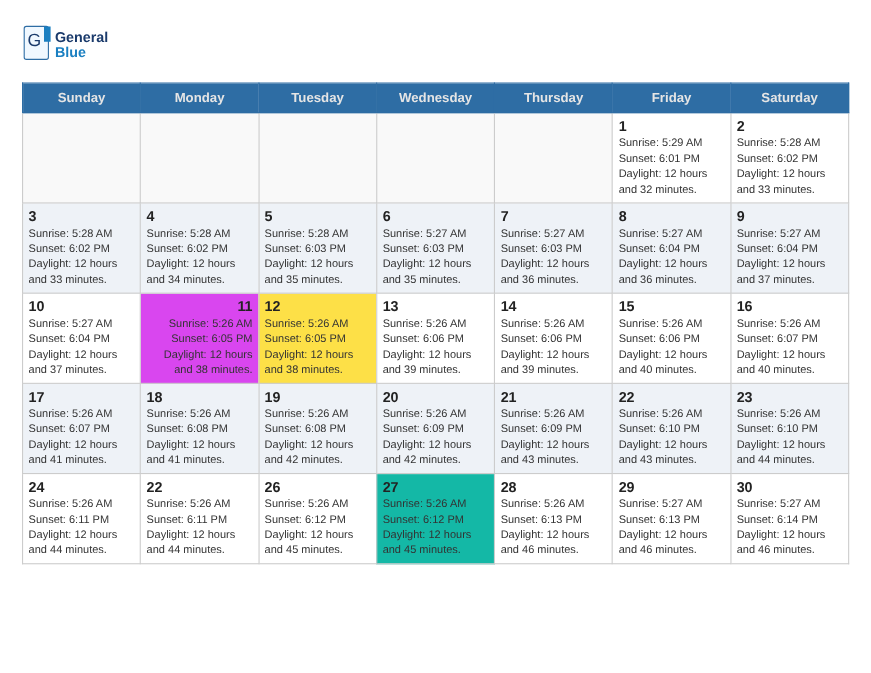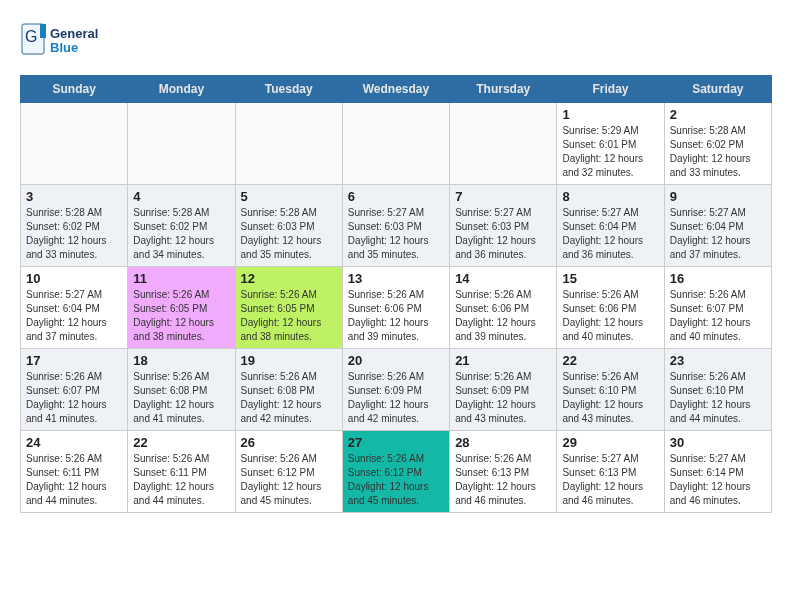--- a/index.html
+++ b/index.html
@@ -171,27 +171,27 @@
 Daylight: 12 hours and 37 minutes.</div>
         </td>
       </tr>
       <tr>
         <td style="background: rgb(255, 255, 255);">
           <span class="day-number">10</span>
           <div class="day-info" style="white-space: pre-line;">Sunrise: 5:27 AM
 Sunset: 6:04 PM
 Daylight: 12 hours and 37 minutes.</div>
         </td>
-        <td style="background: #f0abfc;">
+        <td style="background: #d946ef; text-align: right;">
           <span class="day-number">11</span>
           <div class="day-info" style="white-space: pre-line;">Sunrise: 5:26 AM
 Sunset: 6:05 PM
 Daylight: 12 hours and 38 minutes.</div>
         </td>
-        <td style="background: #bef264;">
+        <td style="background: #fde047;">
           <span class="day-number">12</span>
           <div class="day-info" style="white-space: pre-line;">Sunrise: 5:26 AM
 Sunset: 6:05 PM
 Daylight: 12 hours and 38 minutes.</div>
         </td>
         <td style="background: rgb(255, 255, 255);">
           <span class="day-number">13</span>
           <div class="day-info" style="white-space: pre-line;">Sunrise: 5:26 AM
 Sunset: 6:06 PM
 Daylight: 12 hours and 39 minutes.</div>

